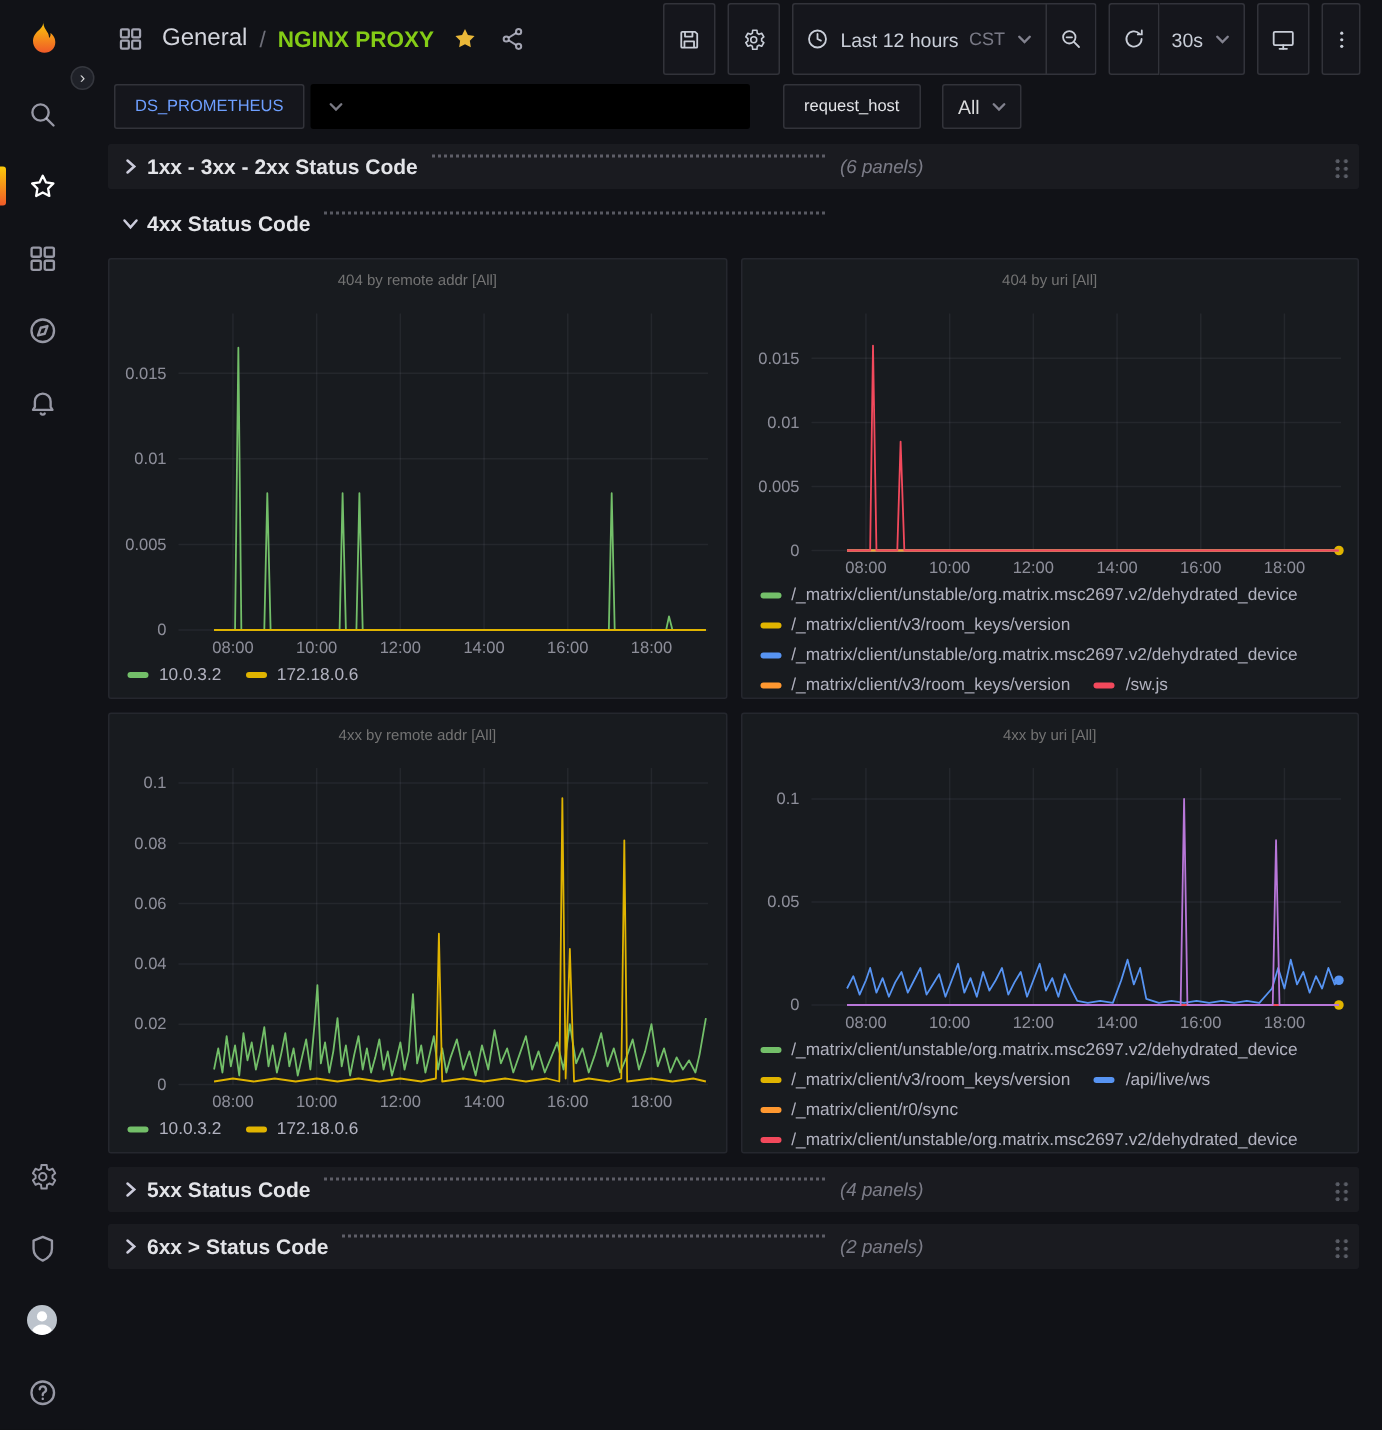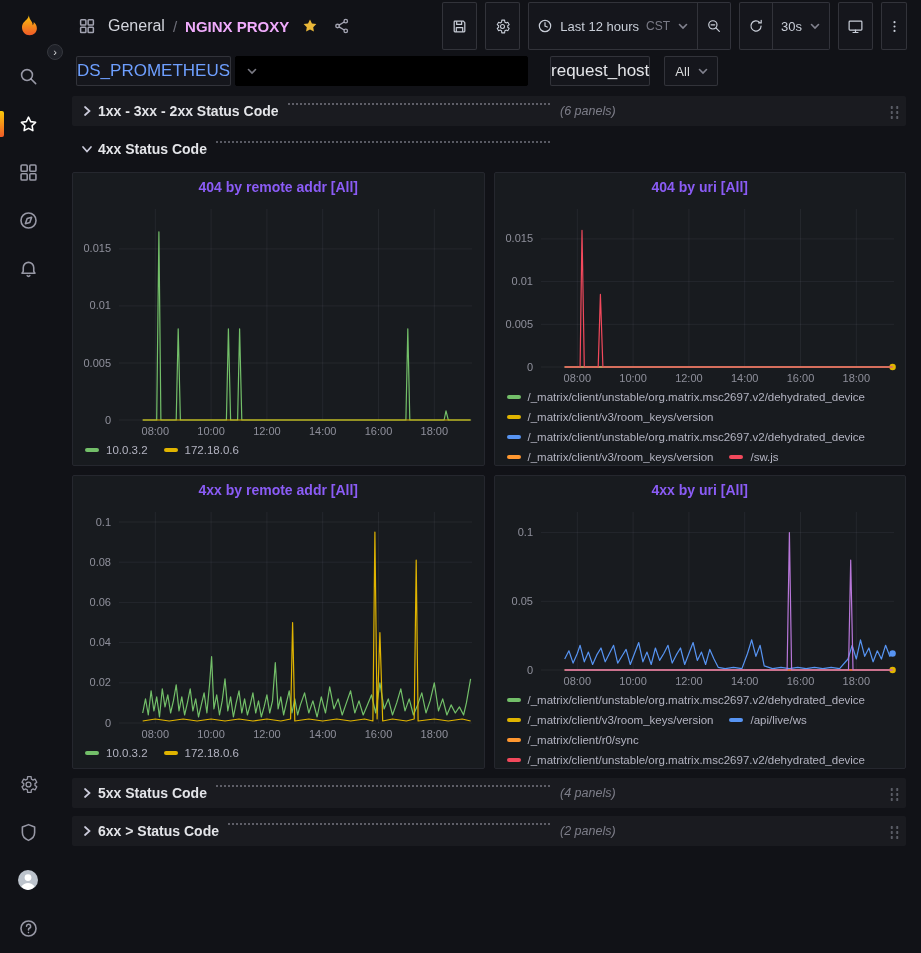--- a/index.html
+++ b/index.html
@@ -24,34 +24,34 @@
     background:#1f2128;border:1px solid #35373e;color:#d8d9da;font-size:11px;line-height:13px;
     text-align:center;cursor:pointer;z-index:6;padding:0;}
 
   
   .main{flex:1;min-width:0;display:flex;flex-direction:column;}
   .topbar{height:52px;flex:none;display:flex;align-items:center;padding:0 14px 0 20px;gap:10px;}
   .icon-btn{background:none;border:0;color:rgba(204,204,220,0.78);cursor:pointer;padding:2px;
     display:inline-flex;align-items:center;justify-content:center;}
   .crumb-section{font-size:16px;color:#d2d4dc;cursor:pointer;}
   .crumb-sep{font-size:15px;color:rgba(204,204,220,0.5);margin:0 2px;}
-  .crumb-title{font-size:15px;font-weight:600;color:#f0abfc;cursor:pointer;}
+  .crumb-title{font-size:15px;font-weight:600;color:#84cc16;cursor:pointer;}
   .tb-right{margin-left:auto;display:flex;align-items:center;gap:8px;}
   .tb-group{display:inline-flex;}
   .tb-btn{height:48px;min-width:32px;padding:0 8px;display:inline-flex;align-items:center;
     justify-content:center;gap:7px;background:#15161c;border:1px solid rgba(204,204,220,0.16);
     border-radius:2px;color:#c9ced8;font-size:13px;cursor:pointer;white-space:nowrap;}
   .tb-group .tb-btn+.tb-btn{border-left:0;border-top-left-radius:0;border-bottom-left-radius:0;}
   .tb-group .tb-btn:first-child{border-top-right-radius:0;border-bottom-right-radius:0;}
   .tb-btn .dim{color:rgba(204,204,220,0.55);font-size:12px;}
   .tb-btn.narrow{min-width:26px;padding:0 4px;}
 
   
   .submenu{height:40px;flex:none;display:flex;align-items:center;padding:0 8px 2px 20px;}
-  .var-chip{height:30px;display:inline-flex;align-items:center;padding:0 0;font-size:17px;
+  .var-chip{height:30px;display:inline-flex;align-items:center;padding:0 13px;font-size:11px;
     background:#15161c;border:1px solid rgba(204,204,220,0.16);border-radius:2px;cursor:pointer;}
   .var-chip.ds{color:#6e9fff;font-weight:500;}
   .var-chip.plain{color:#e3e4e8;}
   .var-select{height:30px;display:inline-flex;align-items:center;justify-content:flex-start;
     padding:0 8px 0 10px;background:#15161c;border:1px solid rgba(204,204,220,0.16);
     border-radius:2px;color:#d8d9da;font-size:13px;cursor:pointer;}
   .var-select.redacted{width:293px;background:#000000;border-color:#000;margin-left:4px;}
   .var-select .caret{color:rgba(204,204,220,0.6);}
   .gap22{width:22px;}.gap14{width:14px;}
 
@@ -68,21 +68,21 @@
   .row-count{font-size:12.5px;font-style:italic;color:rgba(204,204,220,0.55);margin-left:10px;white-space:nowrap;}
   .row-spacer{flex:1;}
   .drag-handle{width:11px;height:15px;cursor:grab;flex:none;
     background-image:radial-gradient(circle,#5a5d66 1.2px,transparent 1.4px);
     background-size:5.5px 5px;background-position:0 1px;}
 
   #panels-grid{display:grid;grid-template-columns:1fr 1fr;gap:9px;margin:2px 0 9px 0;}
   .panel{background:#181b1f;border:1px solid #25272e;border-radius:2px;height:294px;
     display:flex;flex-direction:column;overflow:hidden;}
   .panel-header{height:28px;flex:none;display:flex;align-items:center;justify-content:center;
-    font-size:14px;font-weight:700;color:#8b5cf6;cursor:pointer;}
+    font-size:10px;font-weight:400;color:#737373;cursor:pointer;}
   .chart{flex:1;min-height:0;}
   .legend{flex:none;max-height:78px;overflow:hidden;display:flex;flex-wrap:wrap;
     column-gap:16px;row-gap:0;align-content:flex-start;padding:0 10px 5px 12px;
     font-size:11.5px;color:rgba(204,204,220,0.85);}
   .legend-item{display:inline-flex;align-items:center;height:20px;white-space:nowrap;cursor:pointer;}
   .swatch{display:inline-block;width:14px;height:4px;border-radius:2px;margin-right:7px;flex:none;}
 </style>
 </head>
 <body>
 

